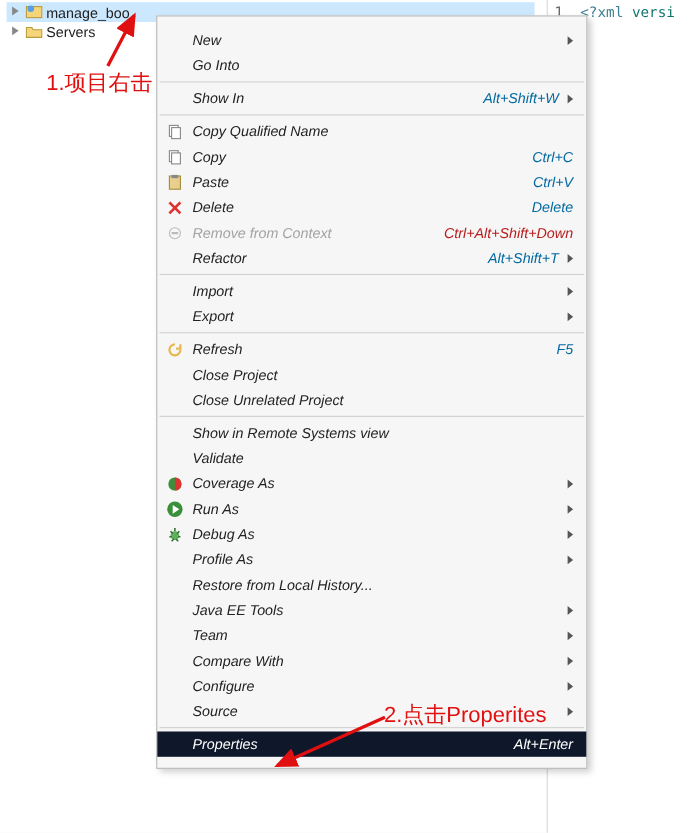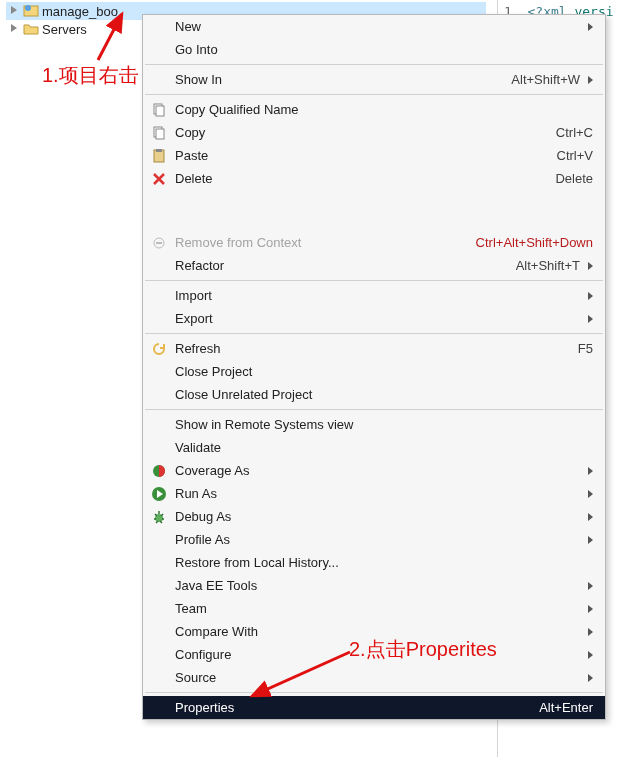--- a/index.html
+++ b/index.html
@@ -63,48 +63,49 @@
   .right-strip .ln {
     white-space: nowrap;
   }
   .right-strip .tag { color: #3f7f90; }
   .right-strip .kw { color: #0f766e; }
 
   .context-menu {
     position: absolute;
     left: 142px;
     top: 14px;
-    width: 464px;
+    width: 392px;
     background: #f6f6f6;
     border: 1px solid #b9b9b9;
     box-shadow: 3px 3px 6px rgba(0,0,0,0.2);
-    padding: 0 0;
+    padding: 10px 0;
+    font-style: italic;
   }
   .menu-item {
     height: 23px;
     display: flex;
     align-items: center;
     padding: 0 12px 0 6px;
     position: relative;
     color: #222;
   }
-  .menu-item.disabled { color: #a3a3a3; margin-top: 41px; }
+  .menu-item.disabled { color: #a3a3a3; }
   .menu-item.highlight { background: #0f172a; color: #fff; }
   .menu-icon {
     width: 20px; height: 16px;
     margin-right: 6px;
     display: inline-flex;
     align-items: center;
     justify-content: center;
     font-size: 12px;
     color: #777;
   }
   .menu-label { flex: 0 0 auto; }
   .menu-spacer { flex: 1; }
-  .menu-shortcut { color: #404040; font-size: 13px; }
+  .menu-shortcut { color: #0369a1; font-size: 13px; }
   .menu-item.disabled .menu-shortcut { color: #b91c1c; }
   .menu-item.highlight .menu-shortcut { color: #fff; }
   .menu-sep {
     height: 1px;
     background: #d0d0d0;
     margin: 3px 2px;
   }
   .sub-arrow {
     width: 0; height: 0;
     border-style: solid;

